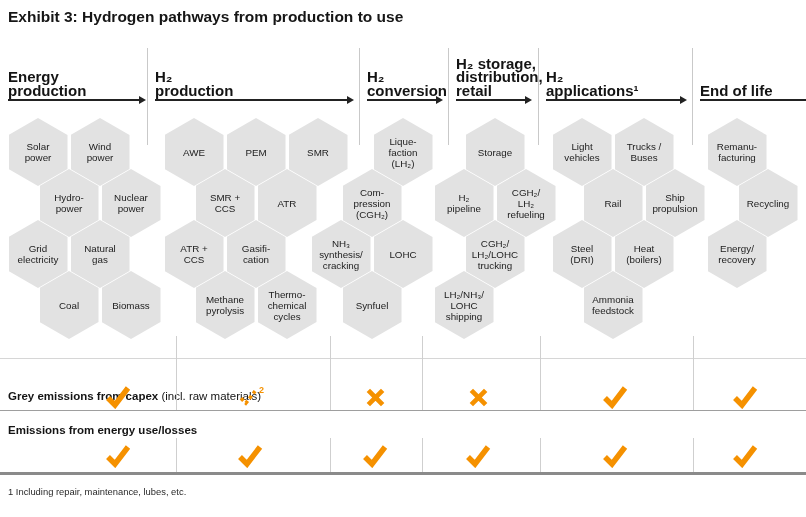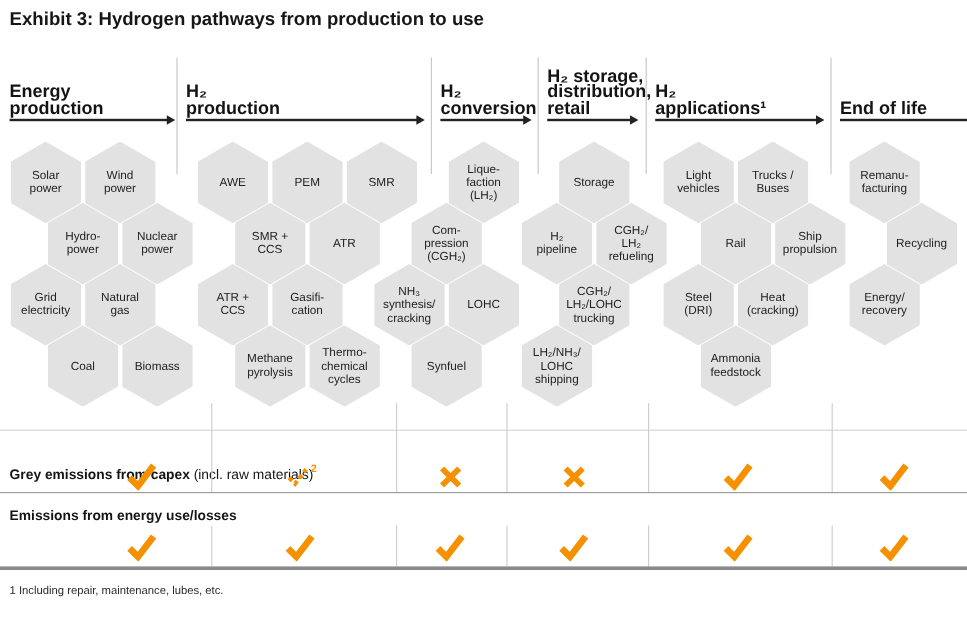--- a/index.html
+++ b/index.html
@@ -181,21 +181,21 @@
       <div class="hex" style="width: 59px; height: 68px; left: 645.5px; top: 169px; background: rgb(226, 226, 226);">
         <span>Ship
 propulsion</span>
       </div>
       <div class="hex" style="width: 59px; height: 68px; left: 552.5px; top: 220px; background: rgb(226, 226, 226);">
         <span>Steel
 (DRI)</span>
       </div>
       <div class="hex" style="width: 59px; height: 68px; left: 614.5px; top: 220px; background: rgb(226, 226, 226);">
         <span>Heat
-(cracking)</span>
+(boilers)</span>
       </div>
       <div class="hex" style="width: 59px; height: 68px; left: 583.5px; top: 271px; background: rgb(226, 226, 226);">
         <span>Ammonia
 feedstock</span>
       </div>
       <div class="hex" style="width: 59px; height: 68px; left: 707.5px; top: 118px; background: rgb(226, 226, 226);">
         <span>Remanu-
 facturing</span>
       </div>
       <div class="hex" style="width: 59px; height: 68px; left: 738.5px; top: 169px; background: rgb(226, 226, 226);">

